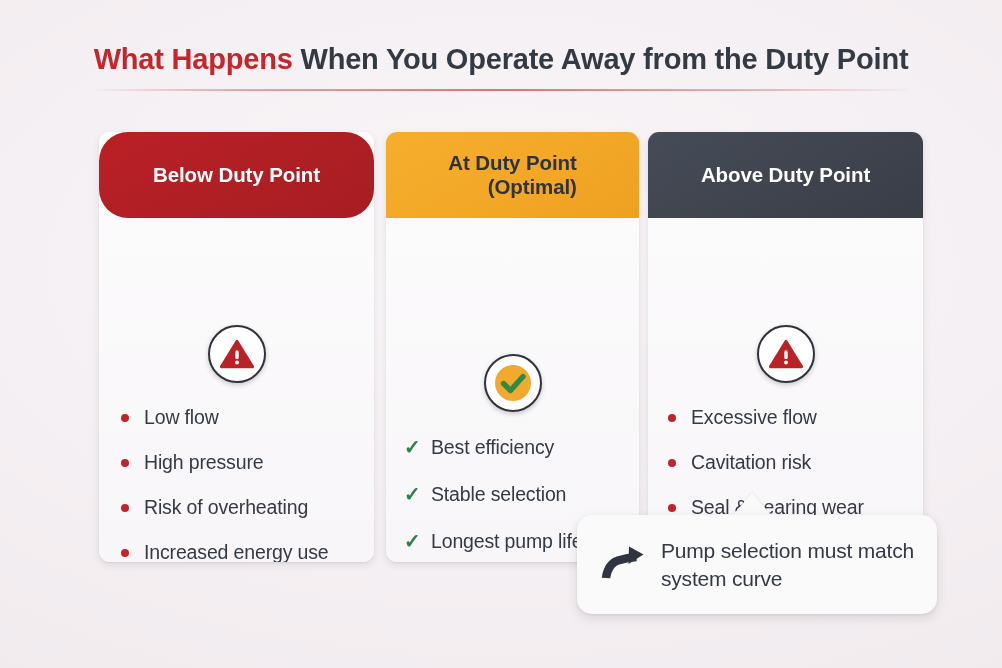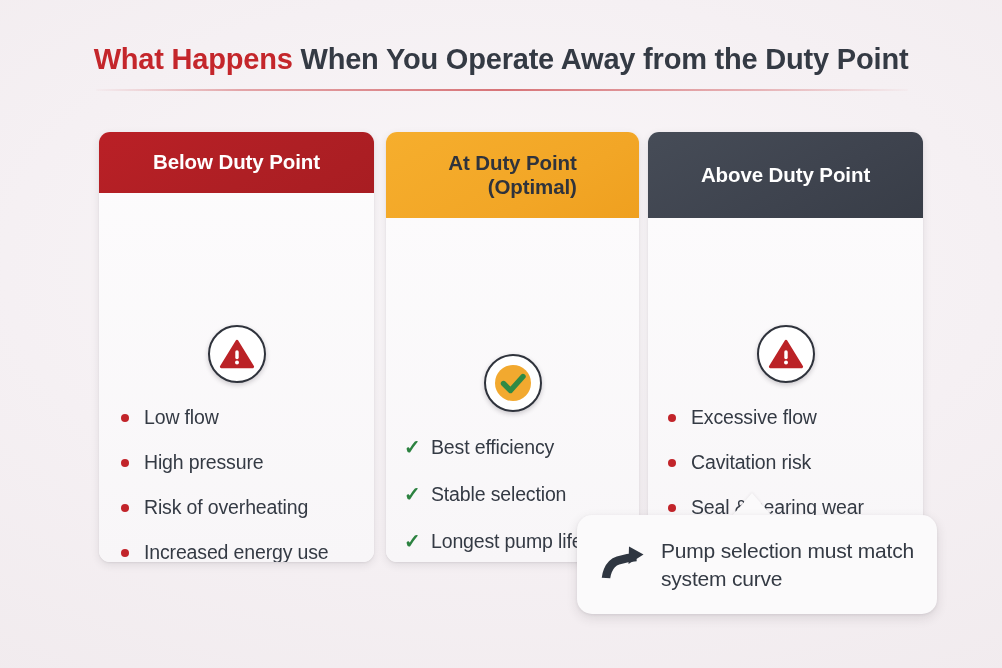--- a/index.html
+++ b/index.html
@@ -78,23 +78,24 @@
     font-weight: bold;
     letter-spacing: -0.1px;
     line-height: 1.18;
   }
 
   #card-below   { left: 99px;  top: 132px; width: 275px; height: 430px; }
   #card-at      { left: 386px; top: 132px; width: 253px; height: 430px; }
   #card-above   { left: 648px; top: 132px; width: 275px; height: 430px; }
 
   #card-below .card-header {
-    height: 61px;
+    height: 86px;
     background: linear-gradient(150deg, #ba2026 0%, #ae1f24 60%, #a81d22 100%);
     color: #ffffff;
+    border-radius: 29px;
   }
   #card-at .card-header {
     height: 86px;
     background: linear-gradient(150deg, #f6ae2d 0%, #f2a626 65%, #efa01f 100%);
     color: #2f333c;
     text-align: right;
   }
   #card-above .card-header {
     height: 86px;
     background: linear-gradient(150deg, #464c57 0%, #3e434e 60%, #383d47 100%);

